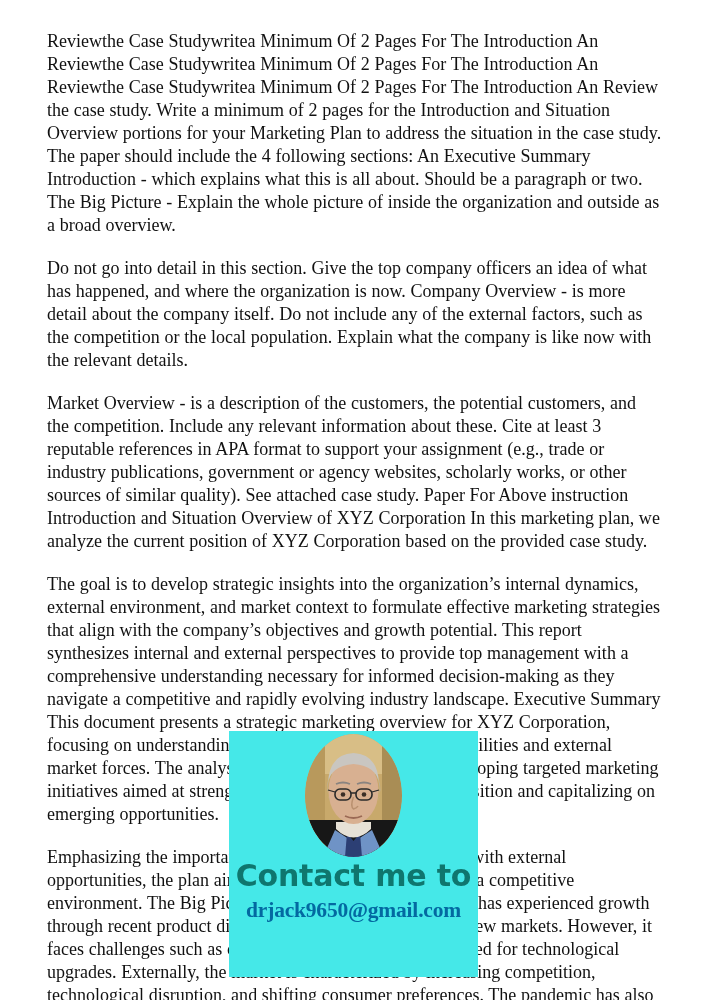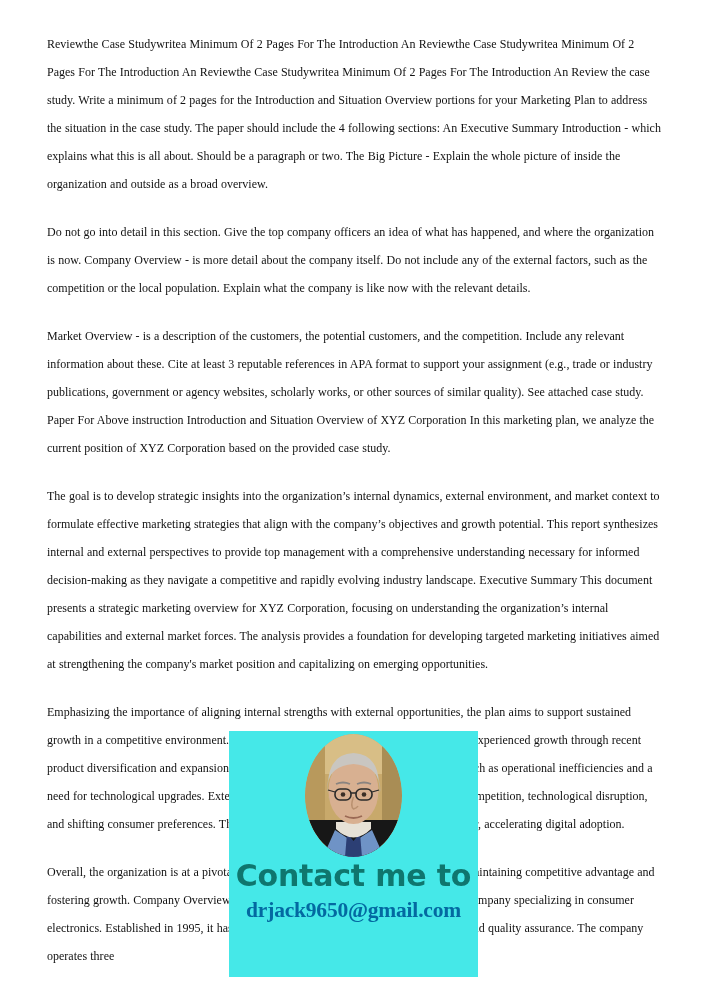--- a/index.html
+++ b/index.html
@@ -25,22 +25,22 @@
 
   #doc-body {
     position: absolute;
     left: 47px;
     top: 30px;
     width: 615px;
   }
 
   .para {
     font-family: "Liberation Serif", "DejaVu Serif", serif;
-    font-size: 12px;
-    line-height: 28px;
+    font-size: 18px;
+    line-height: 23px;
     color: #111111;
     text-align: left;
     margin: 0 0 20px 0;
     letter-spacing: 0.01px;
     word-spacing: 0.2px;
     -webkit-font-smoothing: antialiased;
   }
   .para:last-child { margin-bottom: 0; }
 
   

